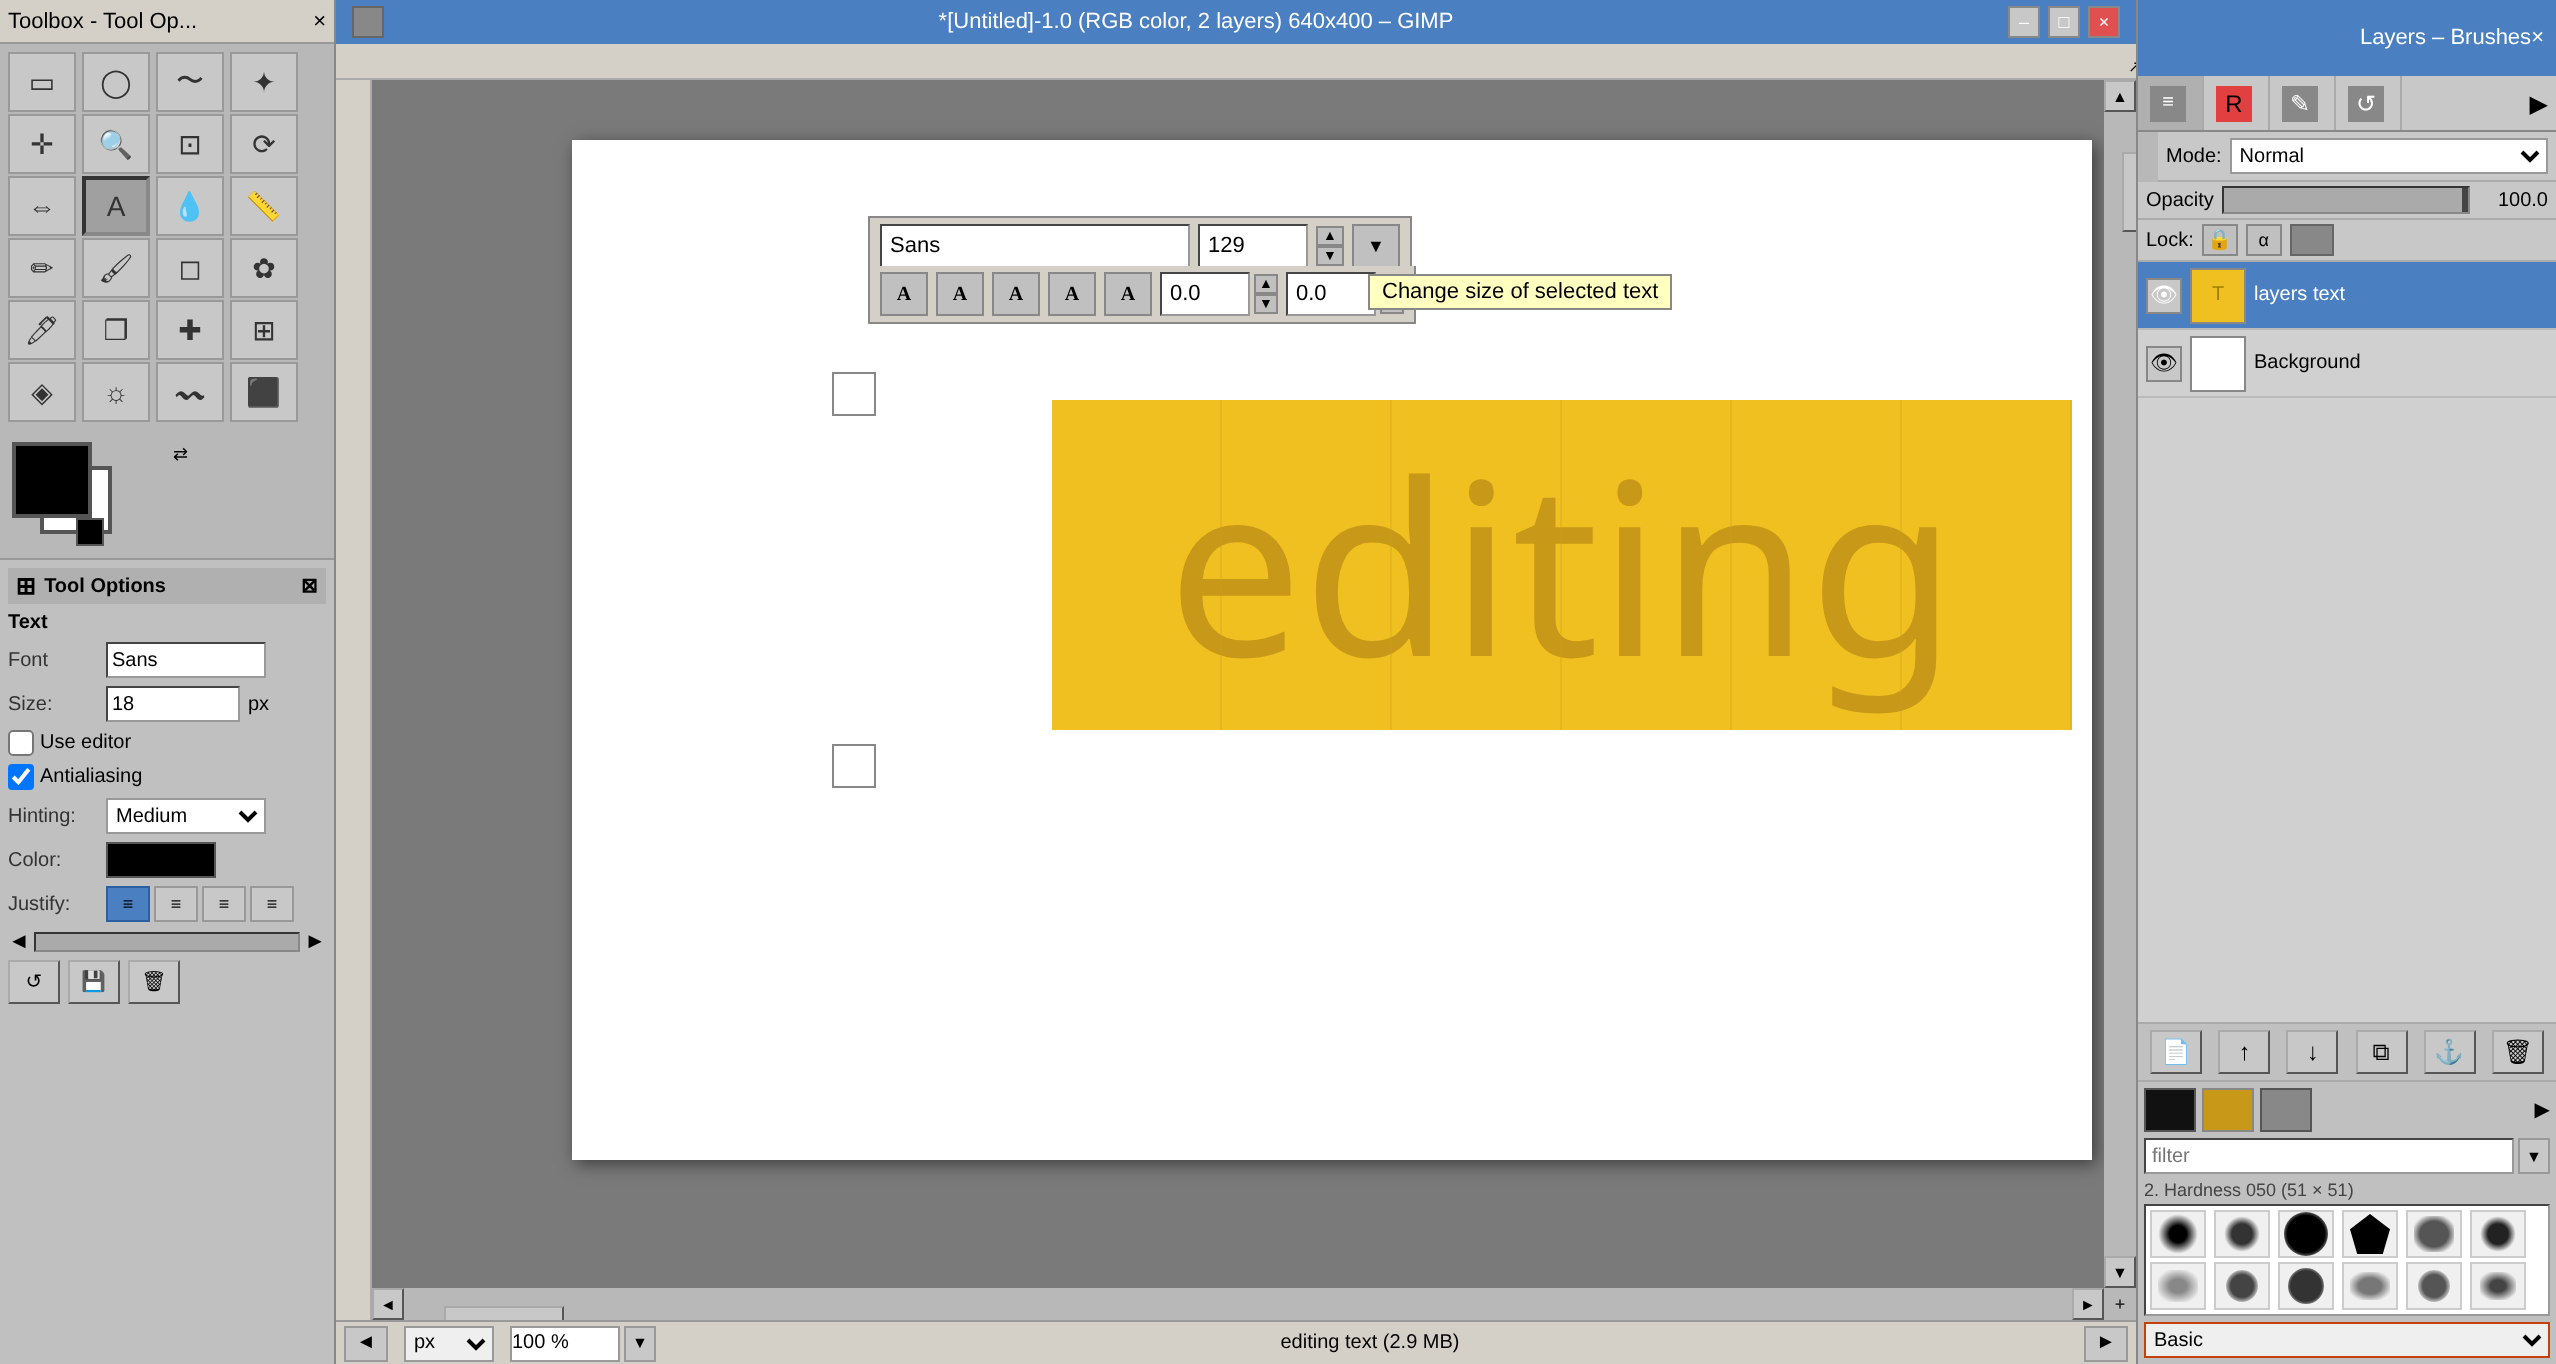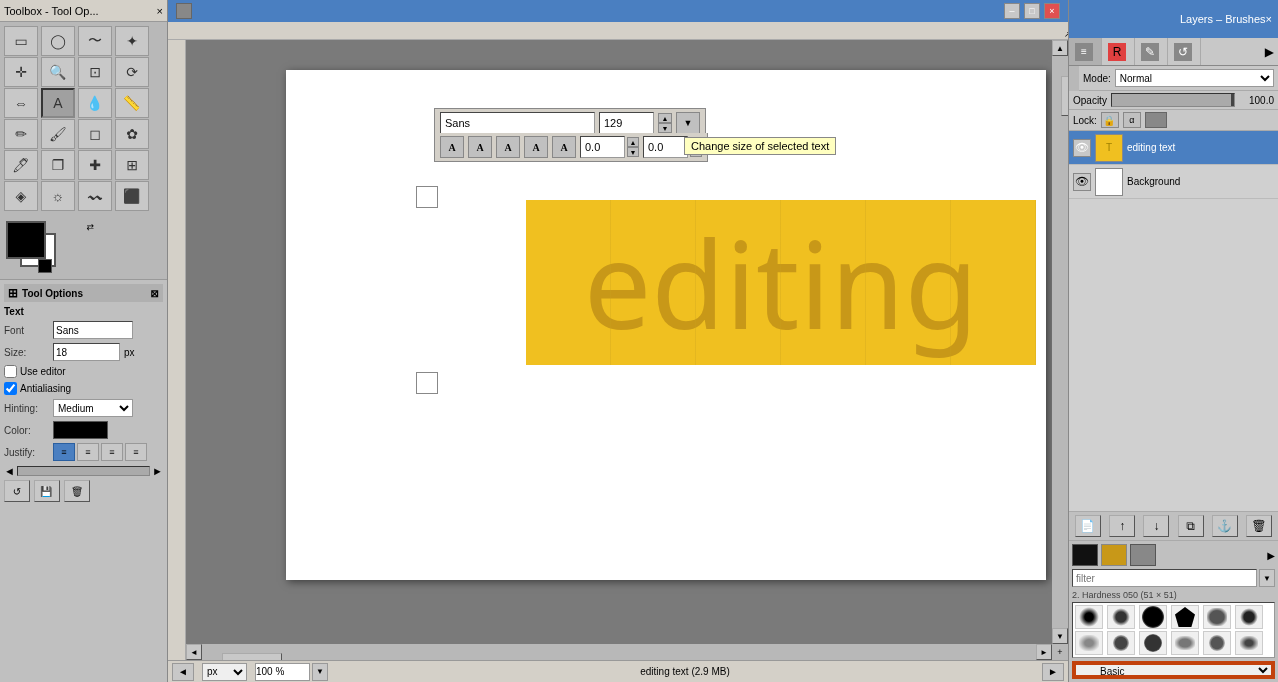--- a/index.html
+++ b/index.html
@@ -442,21 +442,21 @@
       padding: 2px;
     }
     .brush-item {
       width: 28px; height: 24px;
       background: #f0f0f0;
       border: 1px solid #ccc;
       display: flex; align-items: center; justify-content: center;
       cursor: pointer;
     }
     .brush-select-row { margin-top: 3px; }
-    .brush-cat-select { width: 100%; height: 18px; font-size: 10px; border: 4px solid #c2410c; padding-left: 20px; }
+    .brush-cat-select { width: 100%; height: 18px; font-size: 10px; border: 1px solid #c2410c; }
   </style>
 </head>
 <body>
 
 <div id="toolbox">
   <div id="toolbox-title">
     <span>Toolbox - Tool Op...</span>
     <span style="cursor:pointer;">×</span>
   </div>
 
@@ -562,20 +562,21 @@
       <div class="layer-act-btn" style="font-size:10px;">💾</div>
       <div class="layer-act-btn" style="font-size:10px;">🗑</div>
     </div>
   </div>
 </div>
 
 <div id="main-area">
 
   <div id="title-bar">
     <span style="width:16px; height:16px; background:#888; border:1px solid #666; display:inline-block;"></span>
+    <span style="flex:1; text-align:center; font-size:11px;">*[Untitled]-1.0 (RGB color, 2 layers) 640x400 – GIMP</span>
     <div class="title-controls">
       <div class="title-btn">–</div>
       <div class="title-btn">□</div>
       <div class="title-btn close">×</div>
     </div>
   </div>
 
 
   <div id="canvas-area">
 
@@ -746,21 +747,21 @@
     <div class="lock-icon" style="font-size:9px;">α</div>
     <div class="lock-swatch"></div>
   </div>
 
   <div class="layer-list">
     <div class="layer-row selected">
       <div class="layer-eye">👁</div>
       <div class="layer-thumb-text">
         <span style="font-size:10px; color:#a08000;">T</span>
       </div>
-      <span class="layer-name">editing text</span>
+      <span class="layer-name">layers text</span>
     </div>
     <div class="layer-row">
       <div class="layer-eye">👁</div>
       <div class="layer-thumb-bg"></div>
       <span class="layer-name">Background</span>
     </div>
   </div>
 
   <div class="layer-actions">
     <div class="layer-act-btn">📄</div>

